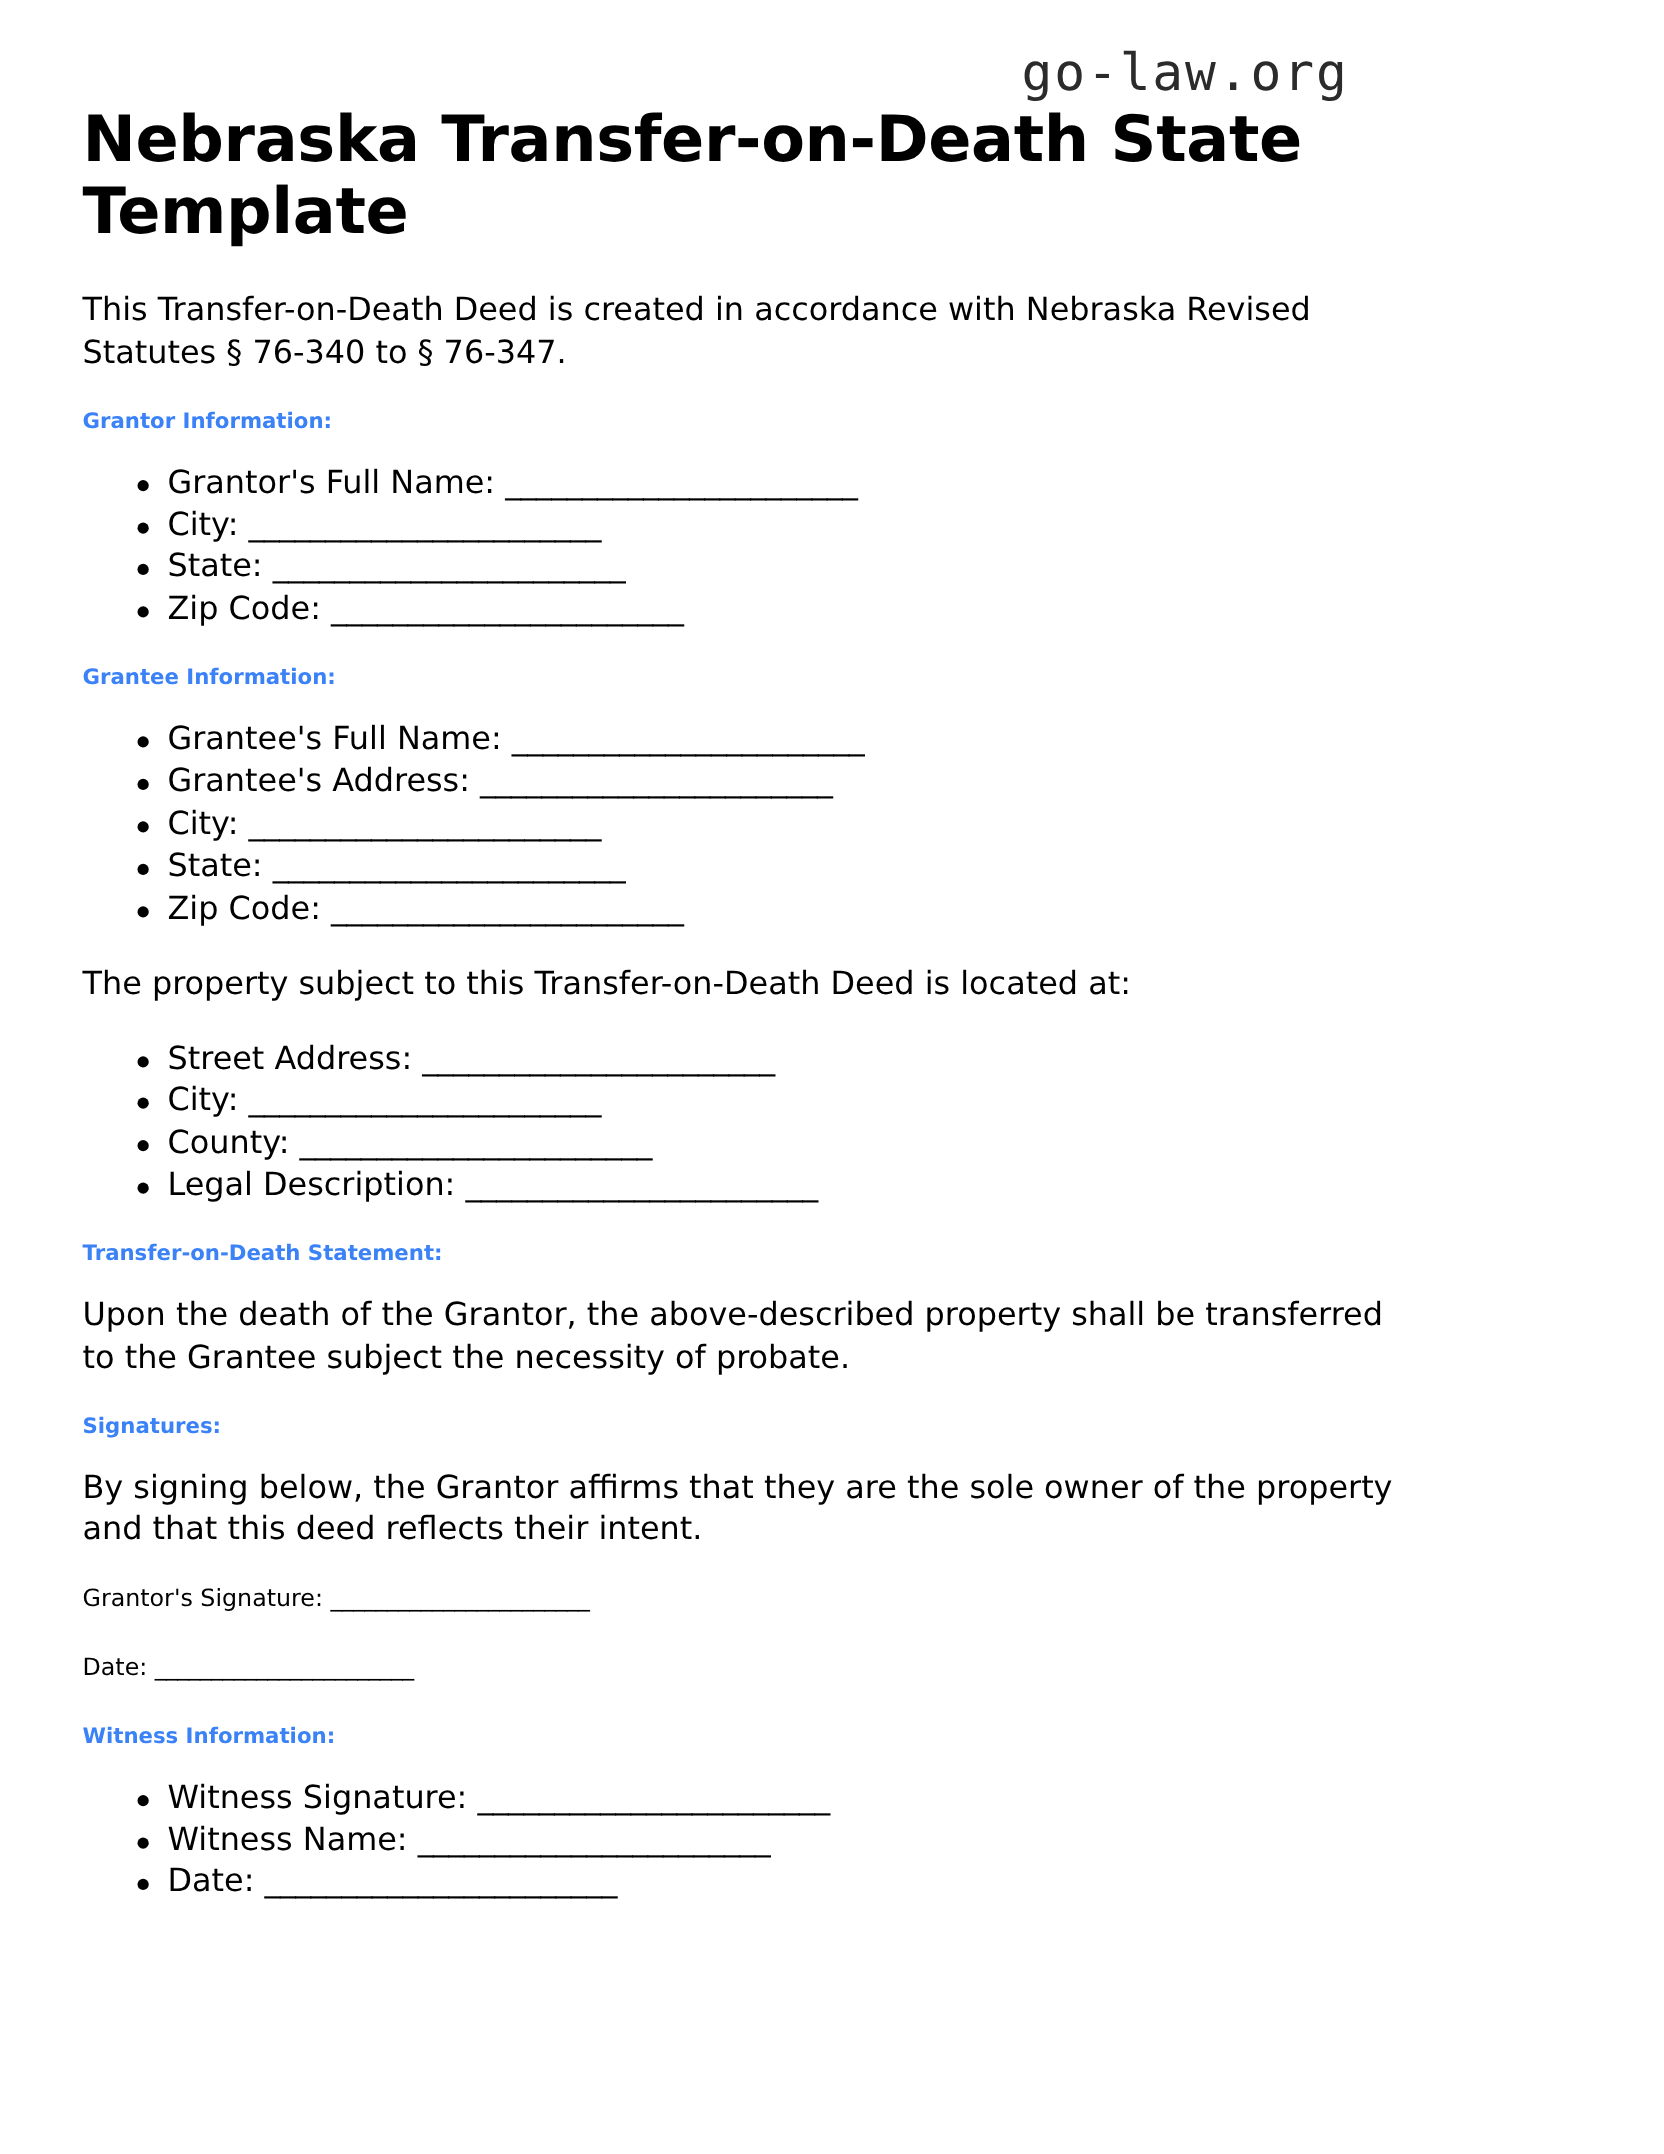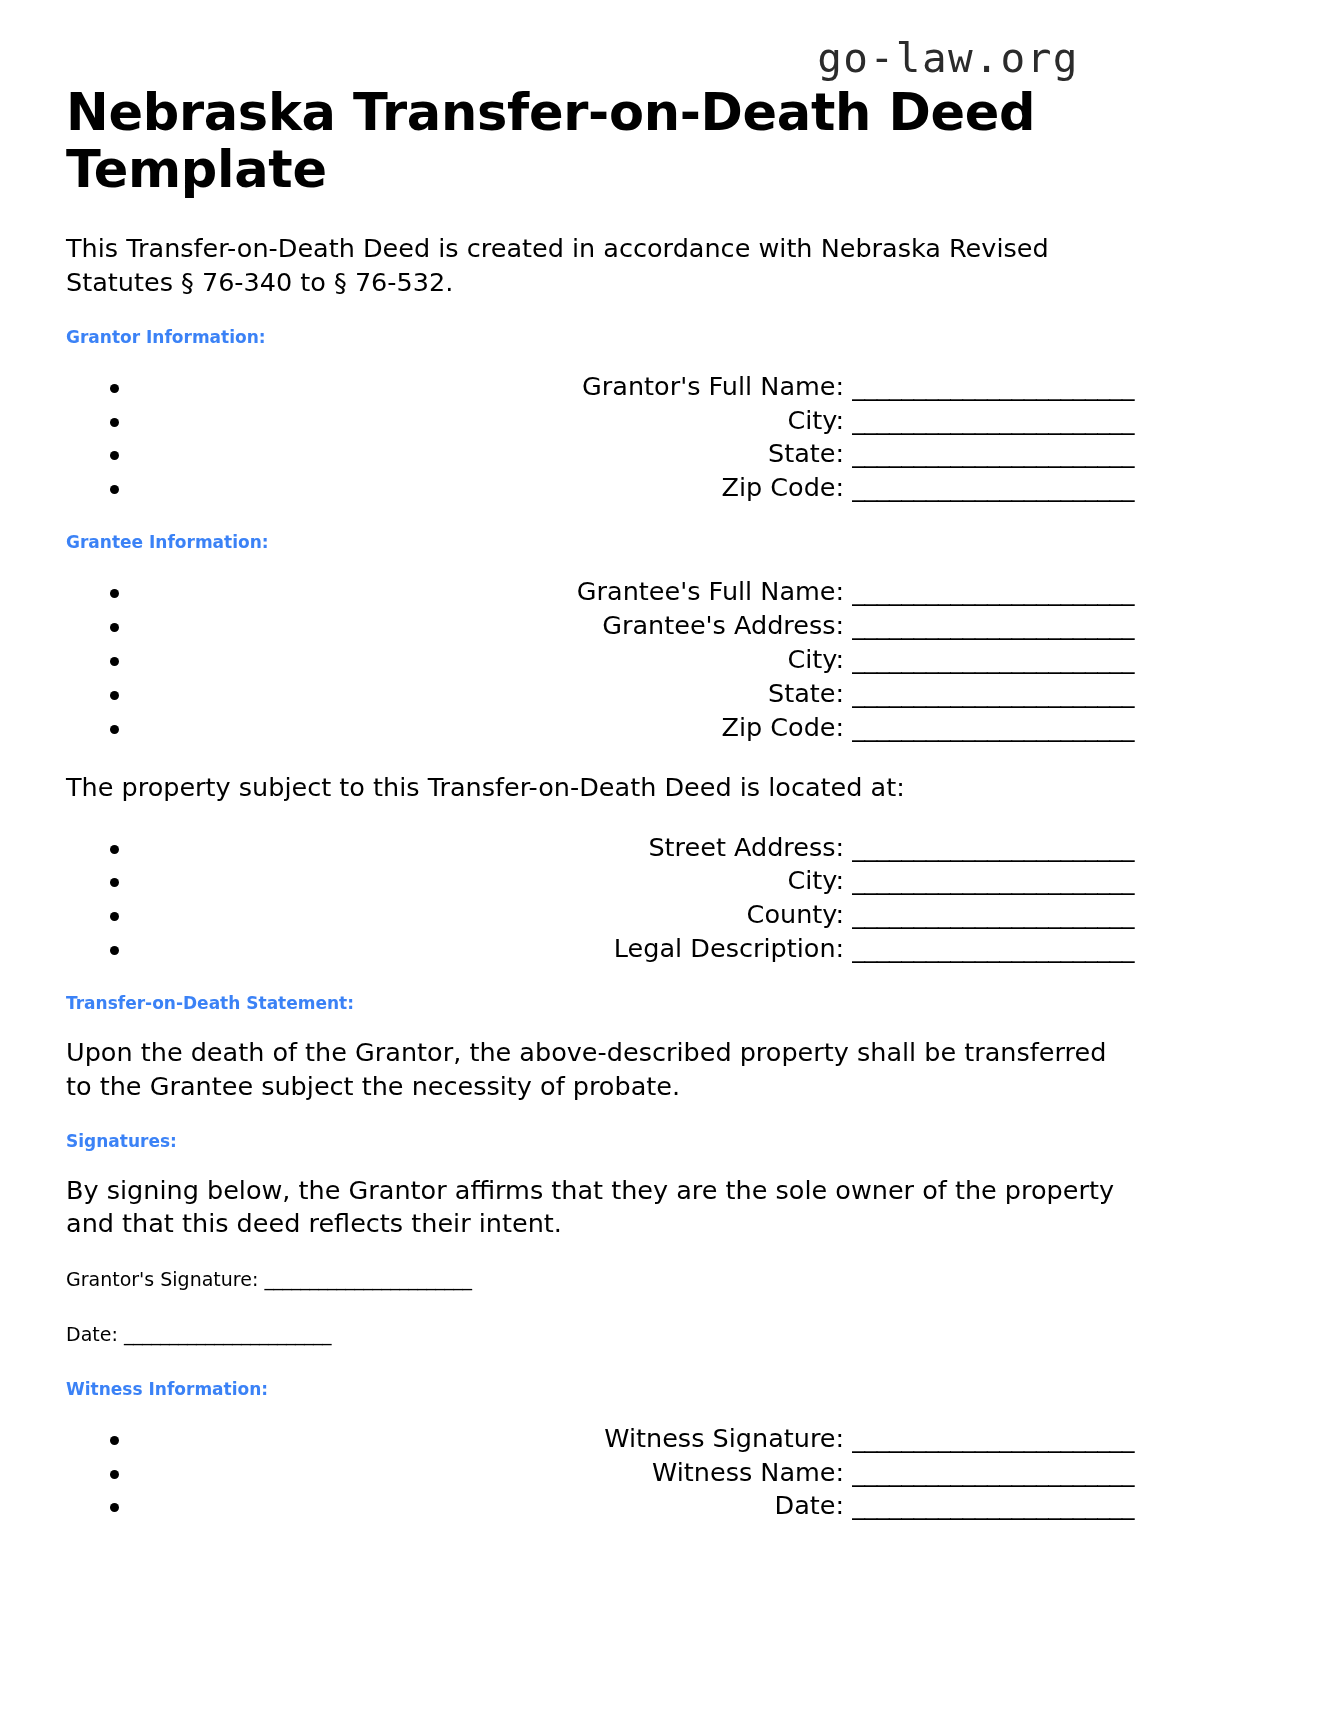--- a/index.html
+++ b/index.html
@@ -65,21 +65,20 @@
     font-weight: bold;
     line-height: 1.3;
     margin: 0 0 22px 0;
     color: #3b82f6;
   }
 
   ul.field-list {
     list-style: none;
     margin: 0 0 26px 0;
     padding: 0 0 0 38px;
-    text-align: right;
   }
 
   ul.field-list li {
     font-size: 25.5px;
     line-height: 1.33;
     margin: 0;
     padding: 0 0 0 30px;
     position: relative;
     white-space: nowrap;
   }
@@ -108,23 +107,23 @@
 </style>
 </head>
 <body>
 
 <div class="page">
 
   <div class="watermark">go-law.org</div>
 
   <div class="content">
 
-    <h1 class="doc-title">Nebraska Transfer-on-Death Deed Template</h1>
+    <h1 class="doc-title">Nebraska Transfer-on-Death State Template</h1>
 
-    <p class="para">This Transfer-on-Death Deed is created in accordance with Nebraska Revised Statutes § 76-340 to § 76-532.</p>
+    <p class="para">This Transfer-on-Death Deed is created in accordance with Nebraska Revised Statutes § 76-340 to § 76-347.</p>
 
     <h2 class="section-heading">Grantor Information:</h2>
     <ul class="field-list">
       <li><span class="bullet"></span><span>Grantor's Full Name:</span> <span class="blank">_______________________</span></li>
       <li><span class="bullet"></span><span>City:</span> <span class="blank">_______________________</span></li>
       <li><span class="bullet"></span><span>State:</span> <span class="blank">_______________________</span></li>
       <li><span class="bullet"></span><span>Zip Code:</span> <span class="blank">_______________________</span></li>
     </ul>
 
     <h2 class="section-heading">Grantee Information:</h2>

